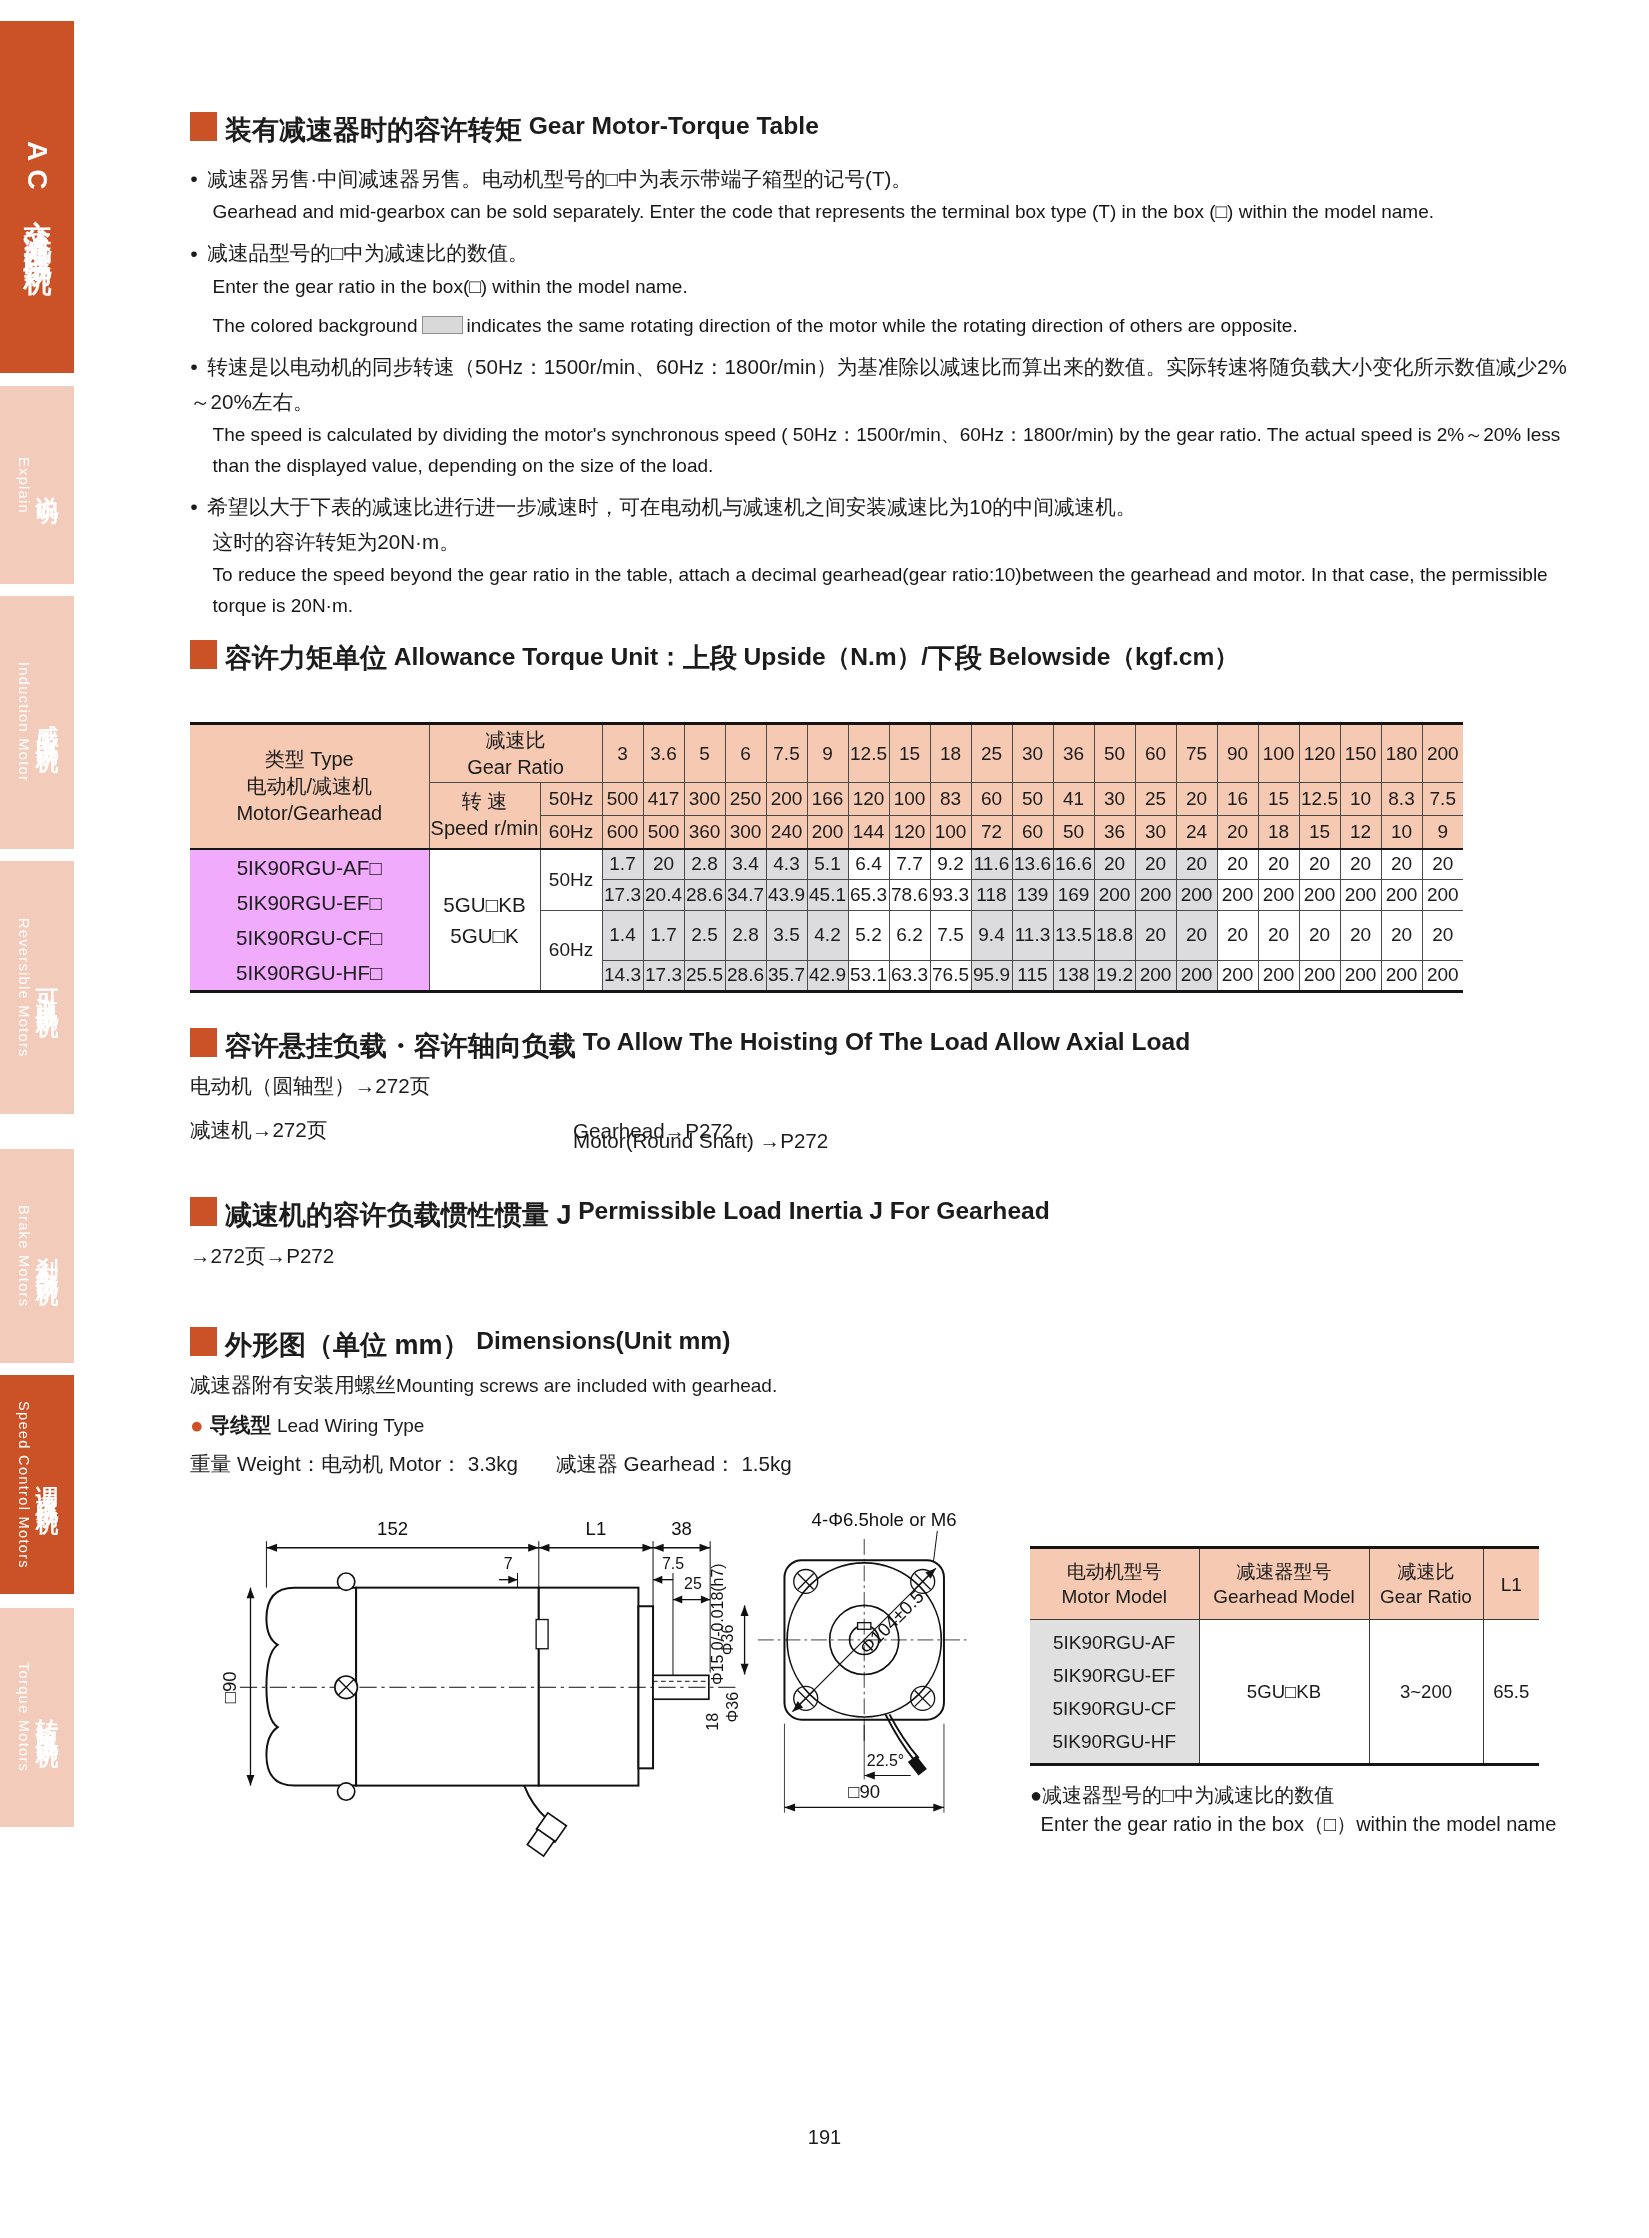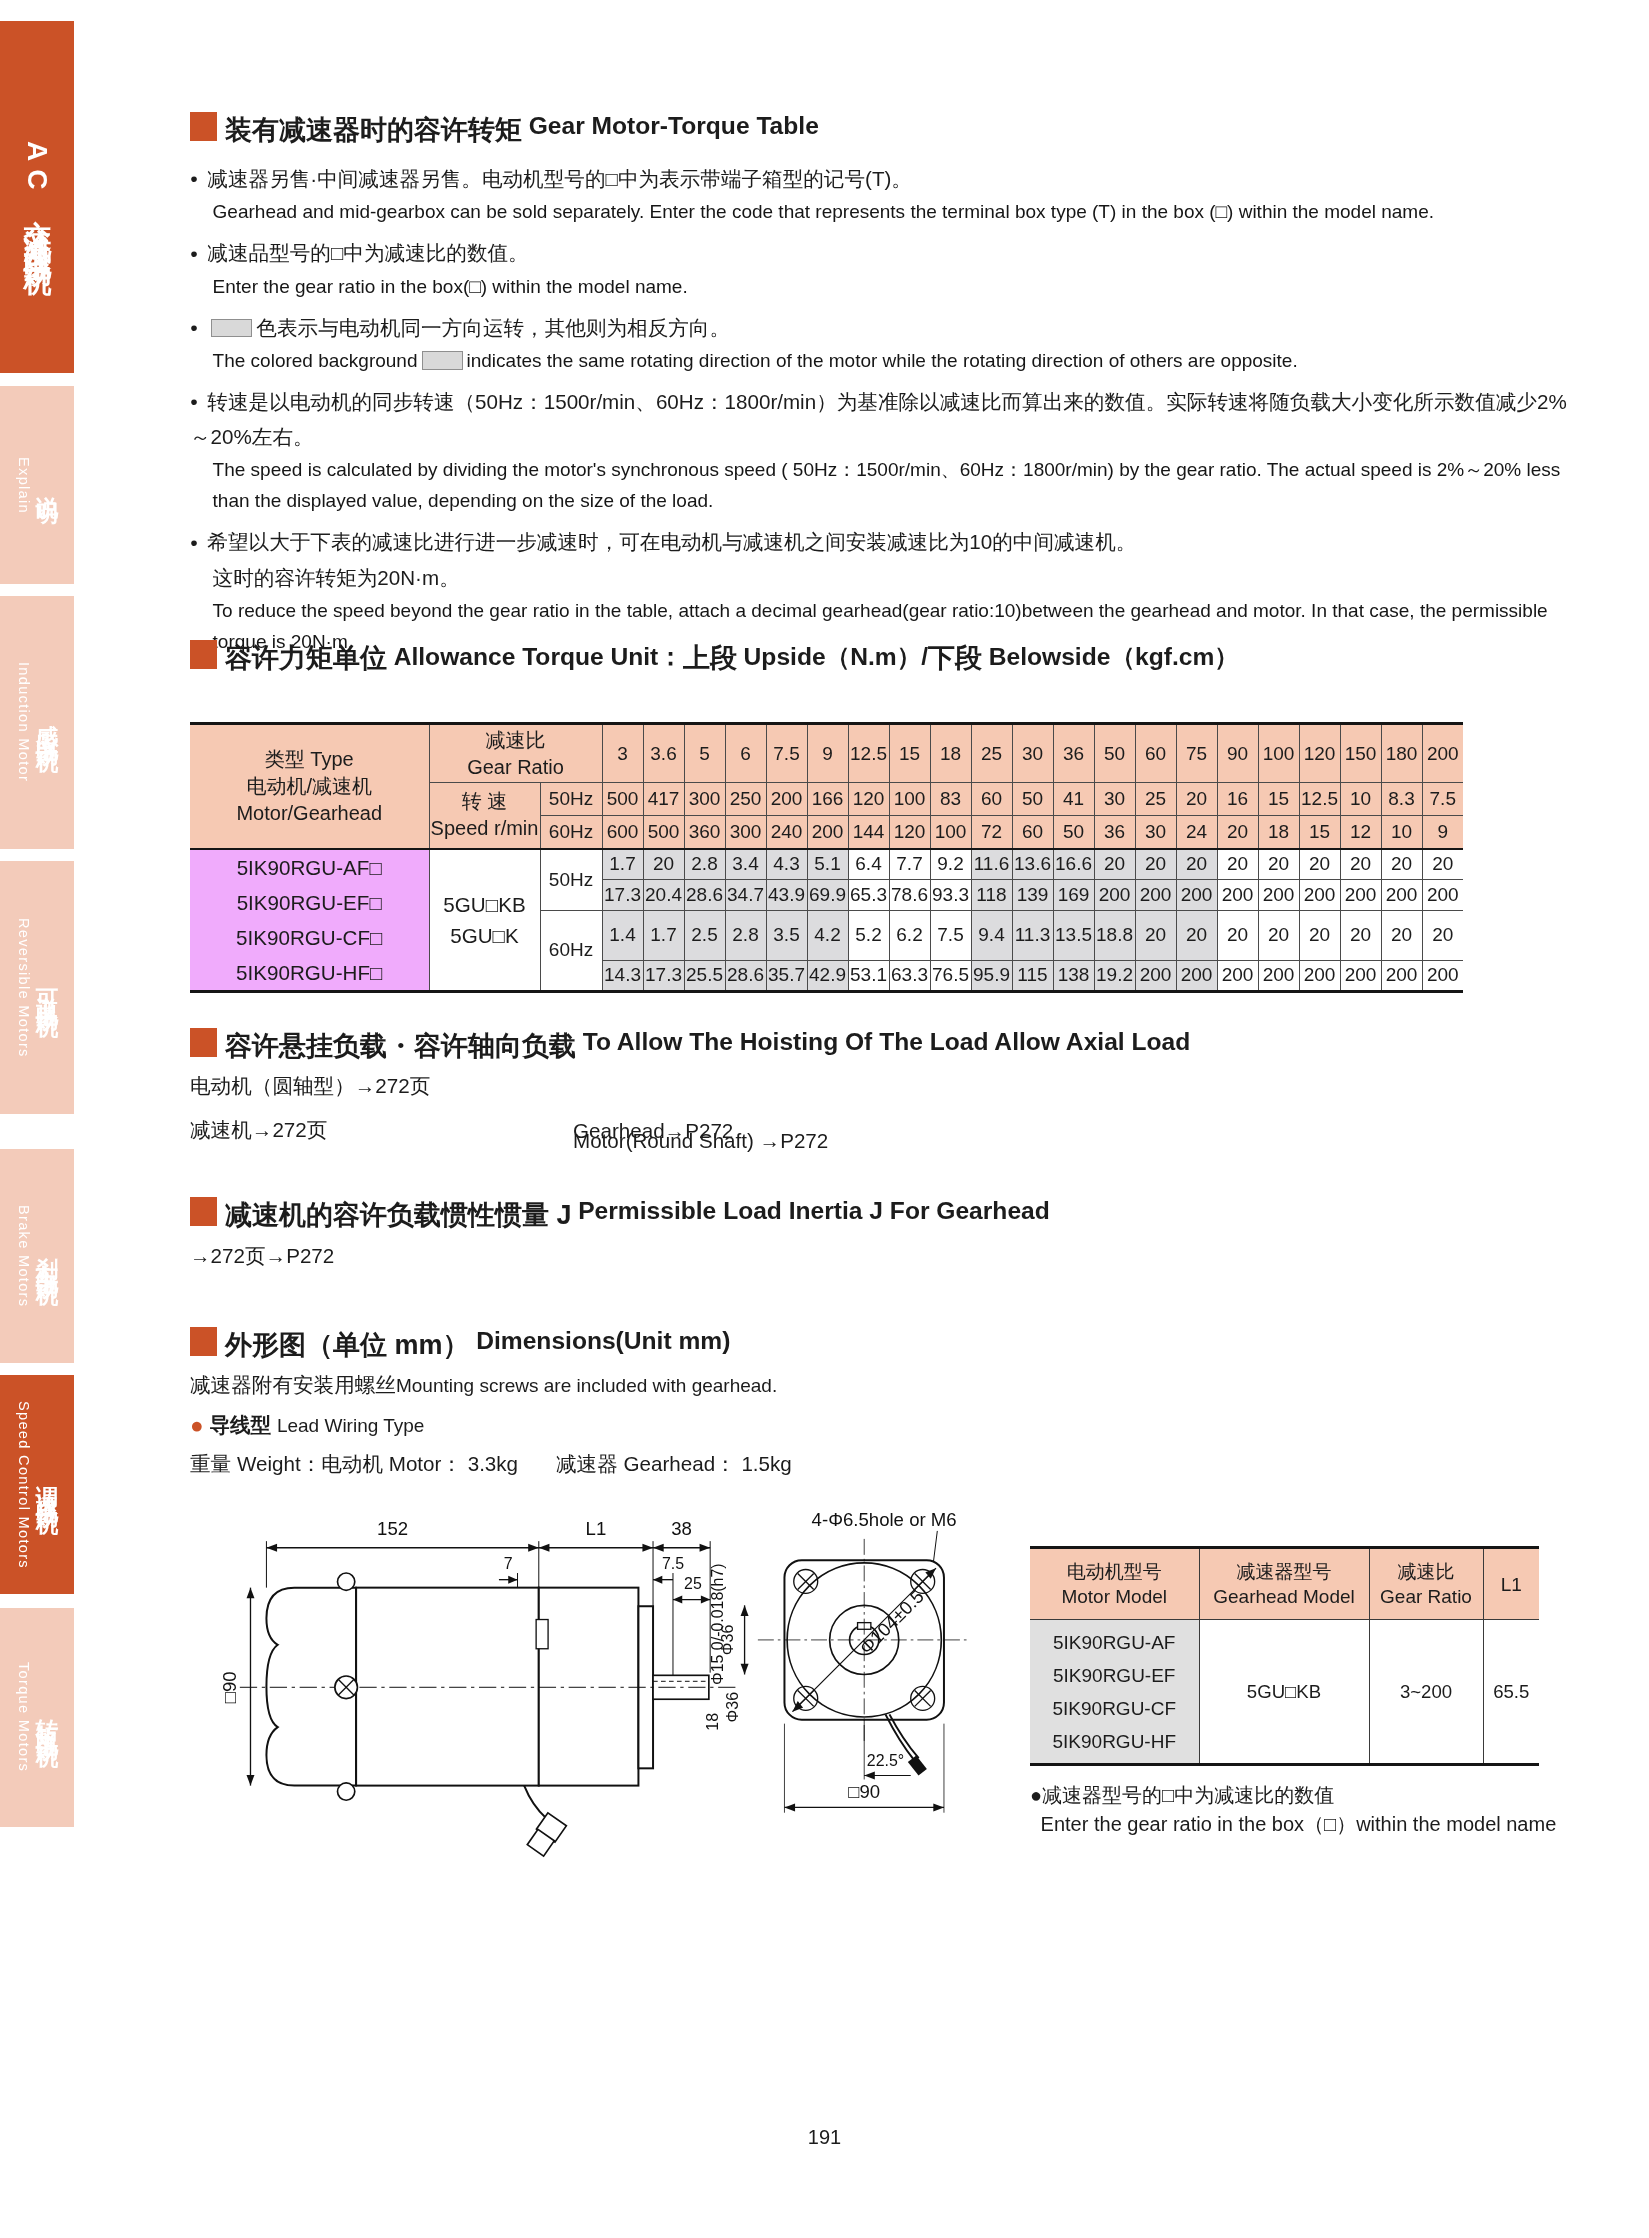--- a/index.html
+++ b/index.html
@@ -124,21 +124,20 @@
 <div id="bullets">
   <div class="bullet">
     <div class="b-zh"><span class="dot">●</span><span>减速器另售·中间减速器另售。电动机型号的□中为表示带端子箱型的记号(T)。</span></div>
     <div class="b-en">Gearhead and mid-gearbox can be sold separately. Enter the code that represents the terminal box type (T) in the box (□) within the model name.</div>
   </div>
   <div class="bullet">
     <div class="b-zh"><span class="dot">●</span><span>减速品型号的□中为减速比的数值。</span></div>
     <div class="b-en">Enter the gear ratio in the box(□) within the model name.</div>
   </div>
   <div class="bullet">
-    <div class="b-zh"><span class="dot">●</span><span class="swatch"></span><span>色表示与电动机同一方向运转，其他则为相反方向。</span></div>
     <div class="b-en"><span>The colored background</span><span class="swatch"></span><span>indicates the same rotating direction of the motor while the rotating direction of others are opposite.</span></div>
   </div>
   <div class="bullet">
     <div class="b-zh"><span class="dot">●</span><span>转速是以电动机的同步转速（50Hz：1500r/min、60Hz：1800r/min）为基准除以减速比而算出来的数值。实际转速将随负载大小变化所示数值减少2%～20%左右。</span></div>
     <div class="b-en">The speed is calculated by dividing the motor's synchronous speed ( 50Hz：1500r/min、60Hz：1800r/min) by the gear ratio. The actual speed is 2%～20% less than the displayed value, depending on the size of the load.</div>
   </div>
   <div class="bullet">
     <div class="b-zh"><span class="dot">●</span><span>希望以大于下表的减速比进行进一步减速时，可在电动机与减速机之间安装减速比为10的中间减速机。</span></div>
     <div class="b-zh" style="margin-left:22.6px;">这时的容许转矩为20N·m。</div>
     <div class="b-en">To reduce the speed beyond the gear ratio in the table, attach a decimal gearhead(gear ratio:10)between the gearhead and motor. In that case, the permissible torque is 20N·m.</div>
@@ -282,21 +281,21 @@
           <td class="">20</td>
           <td class="">20</td>
           <td class="">20</td>
         </tr>
         <tr class="r5 sub">
           <td class="gray">17.3</td>
           <td class="gray">20.4</td>
           <td class="gray">28.6</td>
           <td class="gray">34.7</td>
           <td class="gray">43.9</td>
-          <td class="gray">69.9</td>
+          <td class="gray">45.1</td>
           <td class="">65.3</td>
           <td class="">78.6</td>
           <td class="">93.3</td>
           <td class="gray">118</td>
           <td class="gray">139</td>
           <td class="gray">169</td>
           <td class="gray">200</td>
           <td class="gray">200</td>
           <td class="gray">200</td>
           <td class="">200</td>

